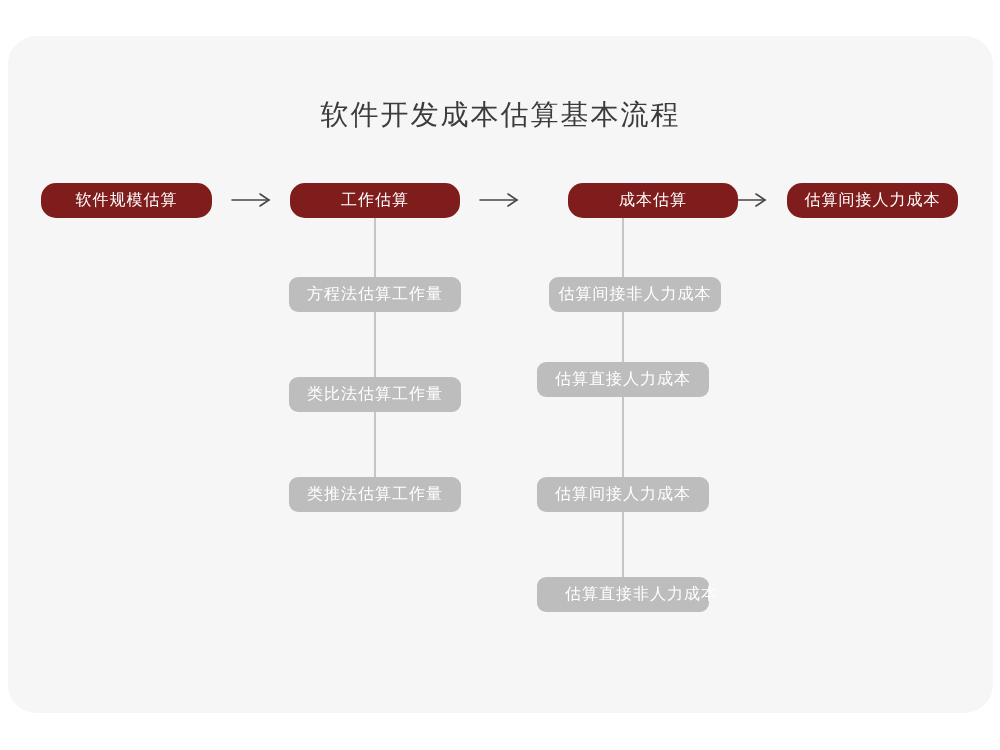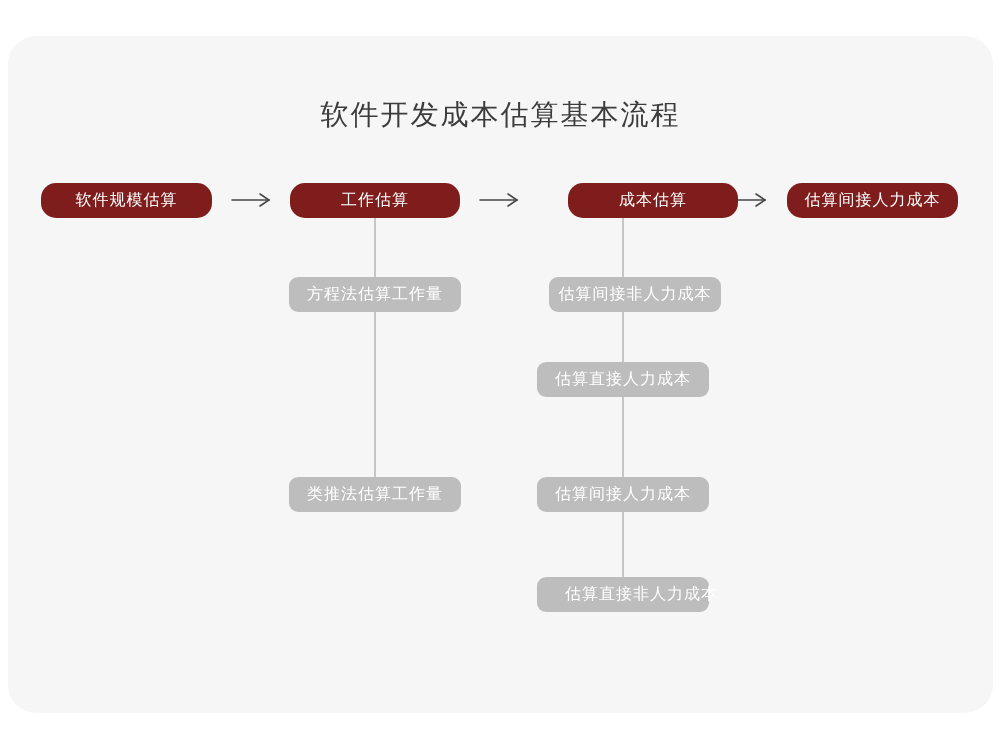--- a/index.html
+++ b/index.html
@@ -108,20 +108,23 @@
   <div class="node main step-2">
     <span>成本估算</span>
   </div>
   <div class="node main step-3">
     <span>估算间接人力成本</span>
   </div>
 
   <div class="node sub work-0">
     <span>方程法估算工作量</span>
   </div>
+  <div class="node sub work-1">
+    <span>类比法估算工作量</span>
+  </div>
   <div class="node sub work-2">
     <span>类推法估算工作量</span>
   </div>
 
   <div class="node sub cost-0">
     <span>估算间接非人力成本</span>
   </div>
   <div class="node sub cost-1">
     <span>估算直接人力成本</span>
   </div>

